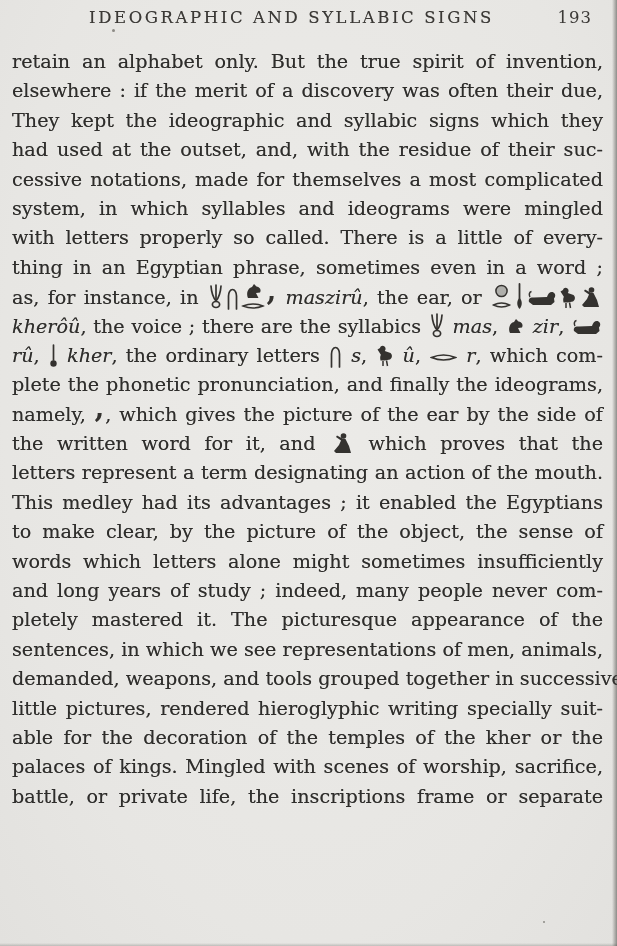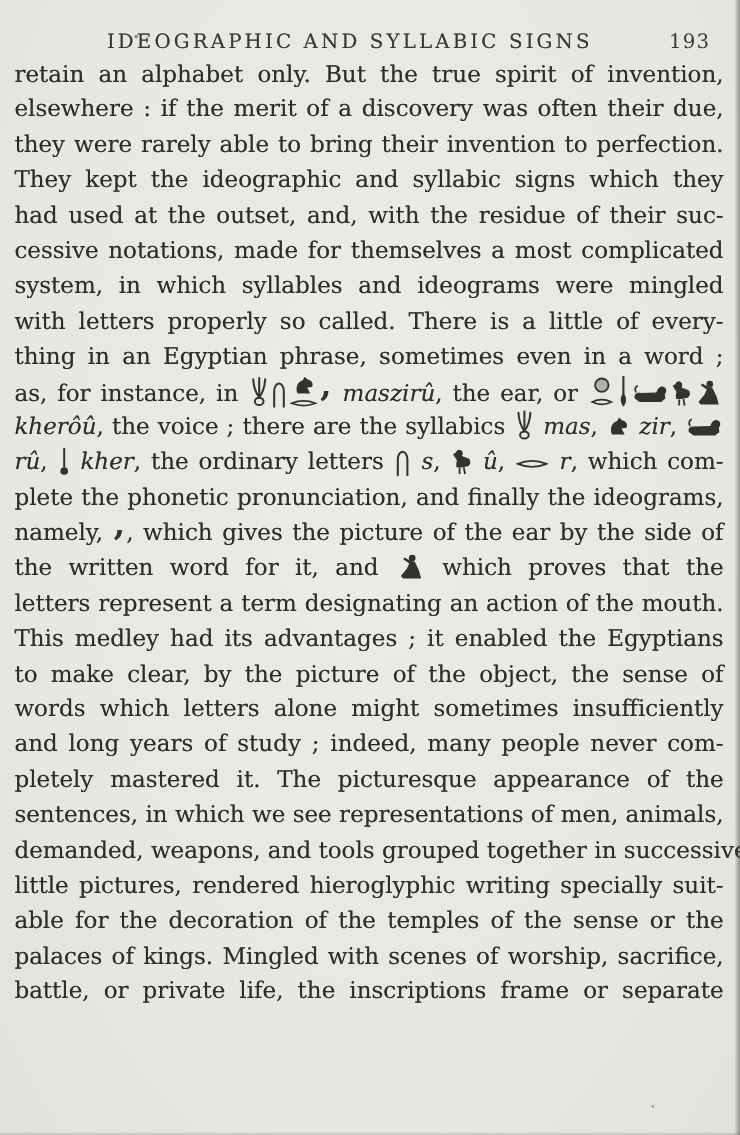--- a/index.html
+++ b/index.html
@@ -17,21 +17,21 @@
     background:linear-gradient(to left, rgba(70,68,64,0.55), rgba(70,68,64,0));
   }
   .edge-bottom{
     position:absolute;left:0;right:0;bottom:0;height:3px;
     background:linear-gradient(to top, rgba(70,68,64,0.25), rgba(70,68,64,0));
   }
   .speck{position:absolute;border-radius:50%;background:#8d8b86;}
   .speck1{left:112px;top:29px;width:3px;height:3px;}
   .speck2{left:543px;top:921px;width:2px;height:2px;}
   .running-head{
-    position:absolute;top:25px;left:0;right:0;height:24px;
+    position:absolute;top:8px;left:0;right:0;height:24px;
   }
   .head-title{
     position:absolute;left:0;right:34px;text-align:center;
     font-size:16.5px;letter-spacing:2.6px;color:#3b3936;
     text-shadow:0 0 0.5px rgba(50,48,44,0.5);
     white-space:nowrap;
   }
   .head-page{
     position:absolute;right:25px;top:0;
     font-size:16.5px;letter-spacing:1px;color:#3b3936;
@@ -64,21 +64,20 @@
 <body>
 
 <div class="paper" data-name="book-page">
   <div class="running-head" data-name="running-head">
     <div class="head-title" data-name="page-title">IDEOGRAPHIC  AND  SYLLABIC  SIGNS</div>
     <div class="head-page" data-name="page-number">193</div>
   </div>
   <div class="body-text" data-name="page-body">
       <div class="line" data-name="text-line">retain an alphabet only.  But the true spirit of invention,</div>
       <div class="line" data-name="text-line">elsewhere : if the merit of a discovery was often their due,</div>
-      <div class="line" data-name="text-line">they were rarely able to bring their invention to perfection.</div>
       <div class="line" data-name="text-line">They kept the ideographic and syllabic signs which they</div>
       <div class="line" data-name="text-line">had used at the outset, and, with the residue of their suc-</div>
       <div class="line" data-name="text-line">cessive notations, made for themselves a most complicated</div>
       <div class="line" data-name="text-line">system, in which syllables and ideograms were mingled</div>
       <div class="line" data-name="text-line">with letters properly so called.  There is a little of every-</div>
       <div class="line" data-name="text-line">thing in an Egyptian phrase, sometimes even in a word ;</div>
       <div class="line" data-name="text-line">as, for instance, in <span class="hiero" data-name="hieroglyph-ms-sign-icon"><svg width="16" height="27" viewBox="0 0 16 27">
             <g stroke="#34322f" fill="none" stroke-width="1.7" stroke-linecap="round">
               <path d="M8 2 V18"></path>
               <path d="M3 3 C3.5 10 5.5 15 8 18"></path>
@@ -140,21 +139,21 @@
           </svg></span> which proves that the</div>
       <div class="line" data-name="text-line">letters represent a term designating an action of the mouth.</div>
       <div class="line" data-name="text-line">This medley had its advantages ; it enabled the Egyptians</div>
       <div class="line" data-name="text-line">to make clear, by the picture of the object, the sense of</div>
       <div class="line" data-name="text-line">words which letters alone might sometimes insufficiently</div>
       <div class="line" data-name="text-line">and long years of study ; indeed, many people never com-</div>
       <div class="line" data-name="text-line">pletely mastered it.  The picturesque appearance of the</div>
       <div class="line" data-name="text-line">sentences, in which we see representations of men, animals,</div>
       <div class="line" data-name="text-line">demanded, weapons, and tools grouped together in successive</div>
       <div class="line" data-name="text-line">little pictures, rendered hieroglyphic writing specially suit-</div>
-      <div class="line" data-name="text-line">able for the decoration of the temples of the sense or the</div>
+      <div class="line" data-name="text-line">able for the decoration of the temples of the kher or the</div>
       <div class="line" data-name="text-line">palaces of kings.  Mingled with scenes of worship, sacrifice,</div>
       <div class="line" data-name="text-line">battle, or private life, the inscriptions frame or separate</div>
     </div>
   <div class="edge-right" data-name="page-edge-shadow"></div>
   <div class="edge-bottom" data-name="page-bottom-shadow"></div>
   <div class="speck speck1" data-name="scan-speck"></div>
   <div class="speck speck2" data-name="scan-speck"></div>
 </div>
 
 </body></html>

